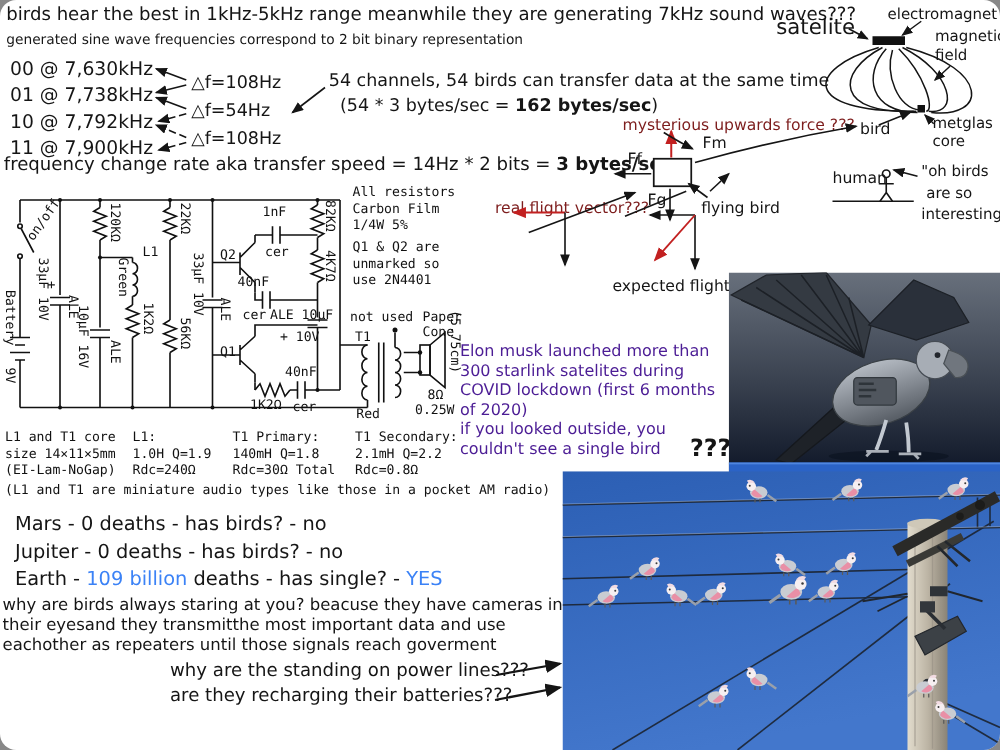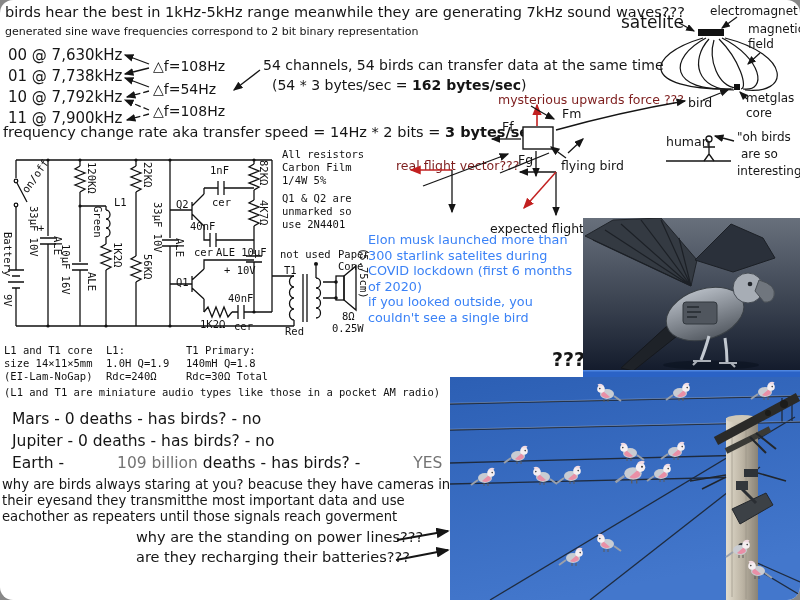--- a/index.html
+++ b/index.html
@@ -2,23 +2,23 @@
 <html><head>
 <meta charset="utf-8">
 <style>
   html,body{margin:0;padding:0;background:#888;}
   #canvas{position:relative;width:800px;height:600px;background:#fff;overflow:hidden;
           font-family:"DejaVu Sans",sans-serif;color:#151515;border-radius:13px;}
   .t{position:absolute;white-space:nowrap;}
   .wrap{white-space:normal;}
   .v{writing-mode:vertical-rl;}
   .b{font-weight:bold;}
-  .red{color:#737373;margin-left:48px;}
+  .red{color:#3b82f6;}
   .dred{color:#7d1d1d;}
-  .elon{color:#3b82f6;}
+  .elon{color:#4c1d95;margin-top:42px;}
   svg{position:absolute;}
   #overlay{left:0;top:0;pointer-events:none;z-index:3;}
   .cl{position:absolute;font-family:"DejaVu Sans Mono",monospace;font-size:10.5px;color:#111;z-index:4;}
   .spec{position:absolute;font-family:"DejaVu Sans Mono",monospace;font-size:10.5px;line-height:13px;text-align:left;color:#111;}
 </style>
 </head>
 <body>
 
 <div id="canvas">
 
@@ -156,20 +156,25 @@
     <div class="spec" style="left:104px;top:196px;width:78px">
       <div>L1:</div>
       <div>1.0H  Q=1.9</div>
       <div>Rdc=240Ω</div>
     </div>
     <div class="spec" style="left:184px;top:196px;width:96px">
       <div>T1 Primary:</div>
       <div>140mH  Q=1.8</div>
       <div>Rdc=30Ω  Total</div>
     </div>
+    <div class="spec" style="left:282px;top:196px;width:86px">
+      <div>T1 Secondary:</div>
+      <div>2.1mH  Q=2.2</div>
+      <div>Rdc=0.8Ω</div>
+    </div>
     <div class="spec" style="left:2px;top:238px;width:366px;text-align:left">(L1 and T1 are miniature audio types like those in a pocket AM radio)</div>
   </div>
 
   <div class="t" style="left:621px;top:12px;font-size:17px">satelite</div>
   <div class="t" style="left:710px;top:4px;font-size:12px">electromagnet</div>
   <div class="t wrap" style="left:748px;top:22px;width:52px;font-size:12px;line-height:15px">magnetic field</div>
   <div class="t" style="left:688px;top:95px;font-size:12.5px">bird</div>
   <div class="t wrap" style="left:746px;top:91px;width:52px;font-size:12px;line-height:15px">metglas core</div>
 
   <div class="t dred" style="left:498px;top:92px;font-size:12.5px">mysterious upwards force ???</div>
@@ -304,21 +309,21 @@
       <use href="#galah" transform="translate(211,95)"></use>
       <use href="#galah" transform="translate(157,165) scale(-1,1)"></use>
       <use href="#galah" transform="translate(123,179)"></use>
       <use href="#galah" transform="translate(290,171)"></use>
       <use href="#galah" transform="translate(308,192) scale(-1,1)"></use>
     </g>
   </svg>
 
   <div class="t" style="left:12px;top:410px;font-size:15.5px">Mars - 0 deaths - has birds? - no</div>
   <div class="t" style="left:12px;top:432px;font-size:15.5px">Jupiter - 0 deaths - has birds? - no</div>
-  <div class="t" style="left:12px;top:454px;font-size:15.5px"><span>Earth - </span><span class="red">109 billion</span><span> deaths - has birds? - </span><span class="red">YES</span></div>
+  <div class="t" style="left:12px;top:454px;font-size:15.5px"><span>Earth - </span><span class="red">109 billion</span><span> deaths - has single? - </span><span class="red">YES</span></div>
 
   <div class="t wrap" style="left:2px;top:477px;width:450px;font-size:13.2px;line-height:15.8px">why are birds always staring at you? beacuse they have cameras in their eyesand they transmitthe most important data and use eachother as repeaters until those signals reach goverment</div>
 
   <div class="t" style="left:136px;top:529px;font-size:14.5px">why are the standing on power lines???</div>
   <div class="t" style="left:136px;top:549px;font-size:14.5px">are they recharging their batteries???</div>
 
   <svg id="overlay" width="800" height="600" viewBox="0 0 800 600">
     <defs>
       <marker id="ah" markerWidth="9" markerHeight="8" refX="6.5" refY="3" orient="auto">
         <path d="M0,0 L7.5,3 L0,6 z" fill="#151515"></path>

